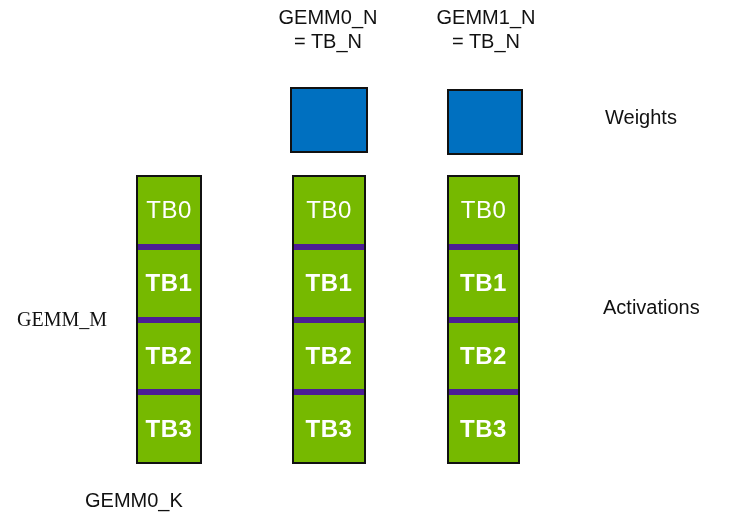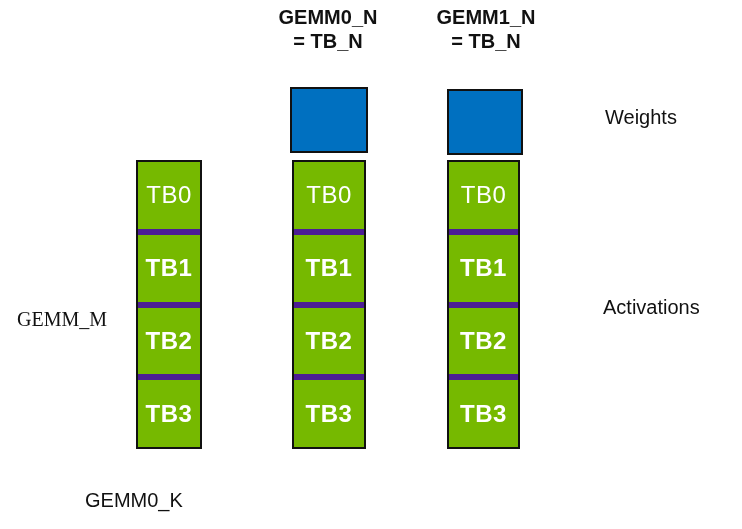--- a/index.html
+++ b/index.html
@@ -18,21 +18,21 @@
   }
   .lbl {
     position: absolute;
     font-size: 20px;
     line-height: 24px;
     color: #111111;
     white-space: nowrap;
   }
 
   
-  .top-label { width: 180px; text-align: center; font-weight: bold; }
+  .top-label { width: 180px; text-align: center; }
   .top-label-0 { left: 238px; top: 5px; }
   .top-label-1 { left: 396px; top: 5px; }
 
   
   .weights-label { left: 605px; top: 105px; }
   .activations-label { left: 603px; top: 295px; }
   .gemm-m-label { left: 17px; top: 307px; font-family: Liberation Serif, serif; }
 
   
   .bottom-label { width: 150px; text-align: left; }
@@ -47,21 +47,21 @@
     background: var(--weights-fill, #0070C0);
   }
   .weight-block-0 { left: 290px; top: 87px; width: 78px; height: 66px; }
   .weight-block-1 { left: 447px; top: 89px; width: 76px; height: 66px; }
 
   
   .act-column {
     position: absolute;
     box-sizing: border-box;
     border: 2px solid #111111;
-    top: 160px;
+    top: 175px;
     height: 289px;
     display: flex;
     flex-direction: column;
   }
   .act-column-0 { left: 136px; width: 66px; }
   .act-column-1 { left: 292px; width: 74px; }
   .act-column-2 { left: 447px; width: 73px; }
 
   .tb-cell {
     flex: 1 1 0;

